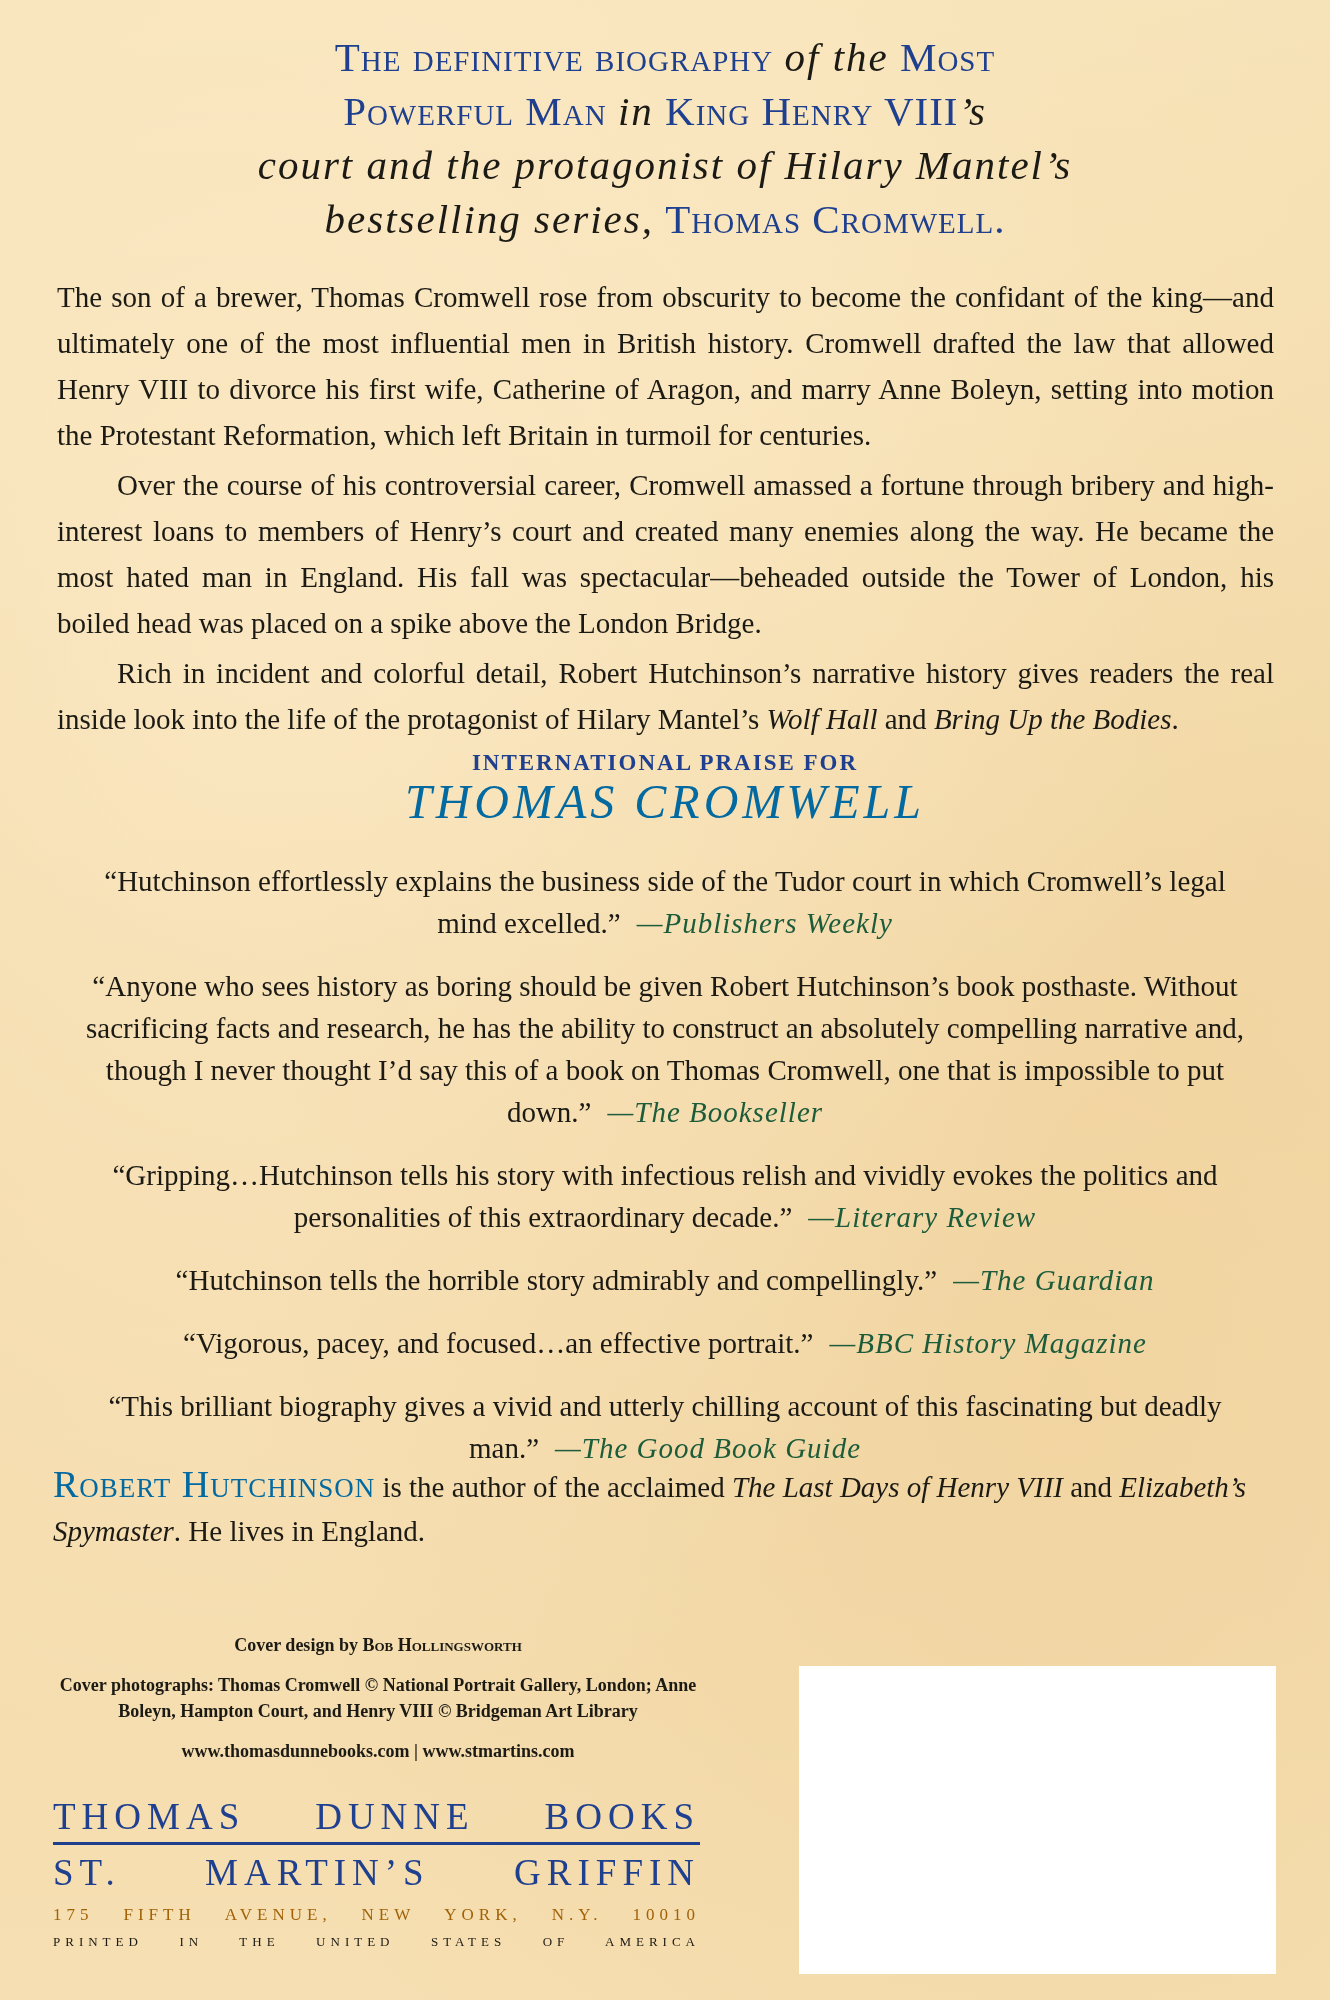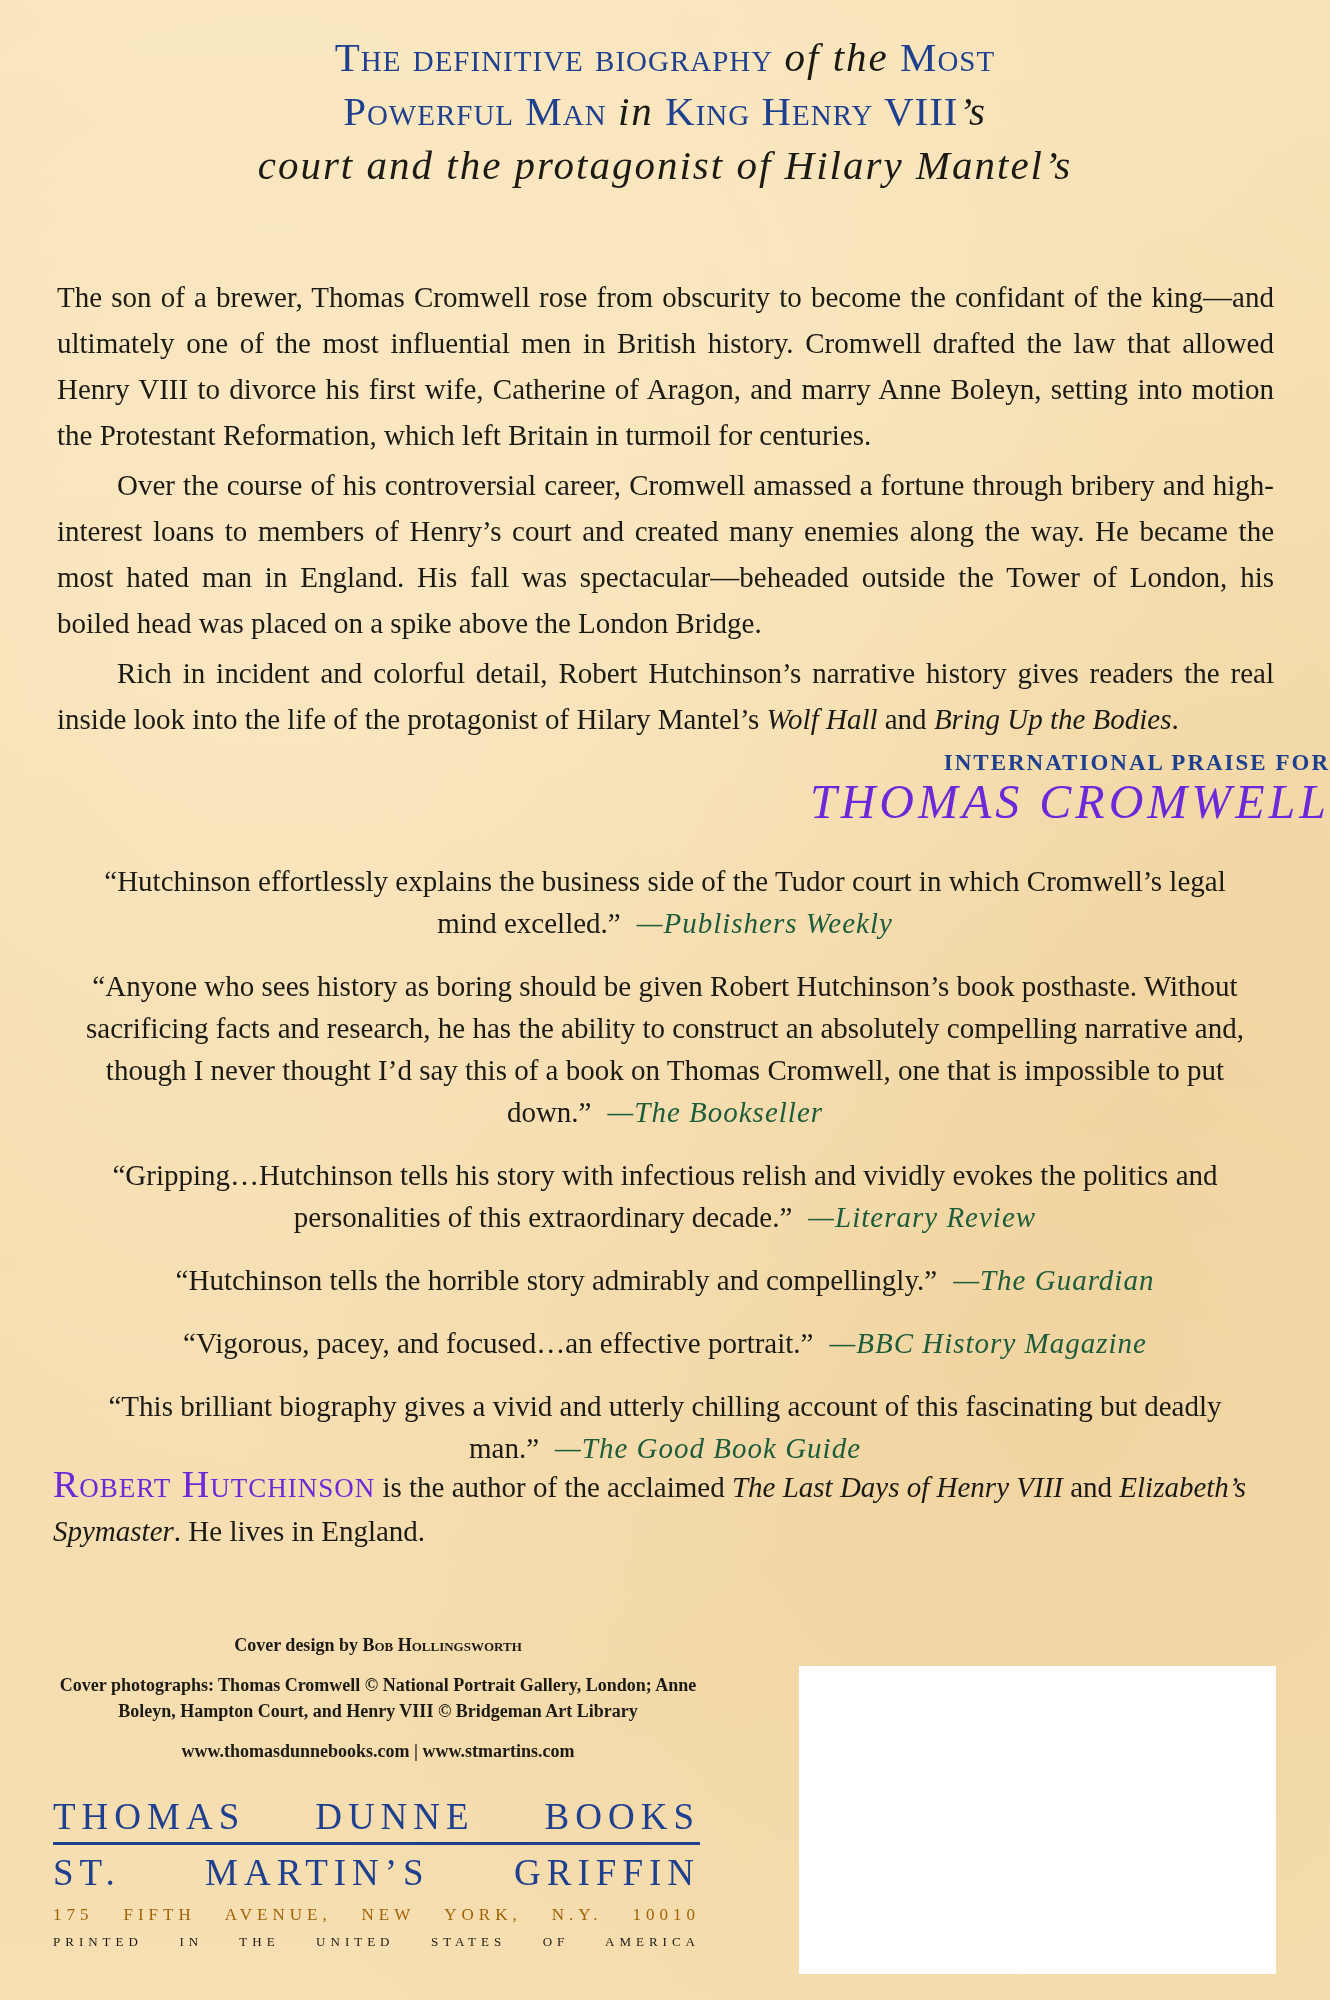--- a/index.html
+++ b/index.html
@@ -5,30 +5,30 @@
   html,body{margin:0;padding:0;}
   body{width:1330px;height:2000px;position:relative;overflow:hidden;
     background:#f5deb0;
     background-image:
       radial-gradient(ellipse at 20% 30%, rgba(255,240,210,0.55), transparent 60%),
       radial-gradient(ellipse at 80% 70%, rgba(235,200,140,0.35), transparent 55%),
       radial-gradient(ellipse at 60% 10%, rgba(250,230,190,0.5), transparent 50%),
       linear-gradient(180deg,#f7e3b8,#f3d9a8 50%,#f6dfb2);
     font-family:"Liberation Serif","DejaVu Serif",serif;color:#1c1a14;}
   .blue{color:#1f3f8f;}
-  .green{color:#6d28d9;}
+  .green{color:#0369a1;}
   .it{font-style:italic;}
   .sc{font-variant:small-caps;}
   #headline{position:absolute;left:0;width:1330px;top:30px;text-align:center;
     font-size:41px;line-height:54px;letter-spacing:1px;}
   #headline .it{color:#1c1a14;letter-spacing:2px;}
   #blurb{position:absolute;left:53px;width:1225px;top:270px;font-size:29px;line-height:46px;text-align:justify;}
   #blurb p{margin:4px;}
   #blurb p + p{text-indent:60px;}
-  #praise-head{position:absolute;left:0;width:1330px;top:750px;text-align:right;}
+  #praise-head{position:absolute;left:0;width:1330px;top:750px;text-align:center;}
   #praise-kicker{font-size:23px;letter-spacing:2px;font-weight:bold;display:block;}
   #praise-title{font-size:48px;font-style:italic;letter-spacing:4px;display:block;line-height:52px;}
   #quotes{position:absolute;left:80px;width:1170px;top:852px;text-align:center;font-size:29px;line-height:42px;}
   .quote{margin:8px 0 21px 0;}
   .src{color:#1d5c3a;font-style:italic;letter-spacing:1px;margin-left:16px;}
   #bio{position:absolute;left:53px;width:1240px;top:1462px;font-size:29px;line-height:44px;}
   #bio .name{font-size:38px;font-variant:small-caps;letter-spacing:1px;}
   #credits{position:absolute;left:53px;width:650px;top:1632px;font-size:18px;line-height:26px;text-align:center;font-weight:bold;}
   #credits div{margin-bottom:14px;}
   #publisher{position:absolute;left:53px;width:647px;top:1795px;}
@@ -47,20 +47,24 @@
     <span class="blue sc">The definitive biography</span>
     <span class="it">of the</span>
     <span class="blue sc">Most</span>
   </div>
   <div>
     <span class="blue sc">Powerful Man</span>
     <span class="it">in</span>
     <span class="blue sc">King Henry VIII</span><span class="it">’s</span>
   </div>
   <div class="it">court and the protagonist of Hilary Mantel’s</div>
+  <div>
+    <span class="it">bestselling series,</span>
+    <span class="blue sc">Thomas Cromwell.</span>
+  </div>
 </div>
 
 <div id="blurb">
   <p>The son of a brewer, Thomas Cromwell rose from obscurity to become the confidant of the king—and ultimately one of the most influential men in British history. Cromwell drafted the law that allowed Henry VIII to divorce his first wife, Catherine of Aragon, and marry Anne Boleyn, setting into motion the Protestant Reformation, which left Britain in turmoil for centuries.</p>
   <p>Over the course of his controversial career, Cromwell amassed a fortune through bribery and high-interest loans to members of Henry’s court and created many enemies along the way. He became the most hated man in England. His fall was spectacular—beheaded outside the Tower of London, his boiled head was placed on a spike above the London Bridge.</p>
   <p><span>Rich in incident and colorful detail, Robert Hutchinson’s narrative history gives readers the real inside look into the life of the protagonist of Hilary Mantel’s </span><span class="it">Wolf Hall</span><span> and </span><span class="it">Bring Up the Bodies</span><span>.</span></p>
 </div>
 
 <div id="praise-head">
   <span id="praise-kicker" class="blue">INTERNATIONAL PRAISE FOR</span>

